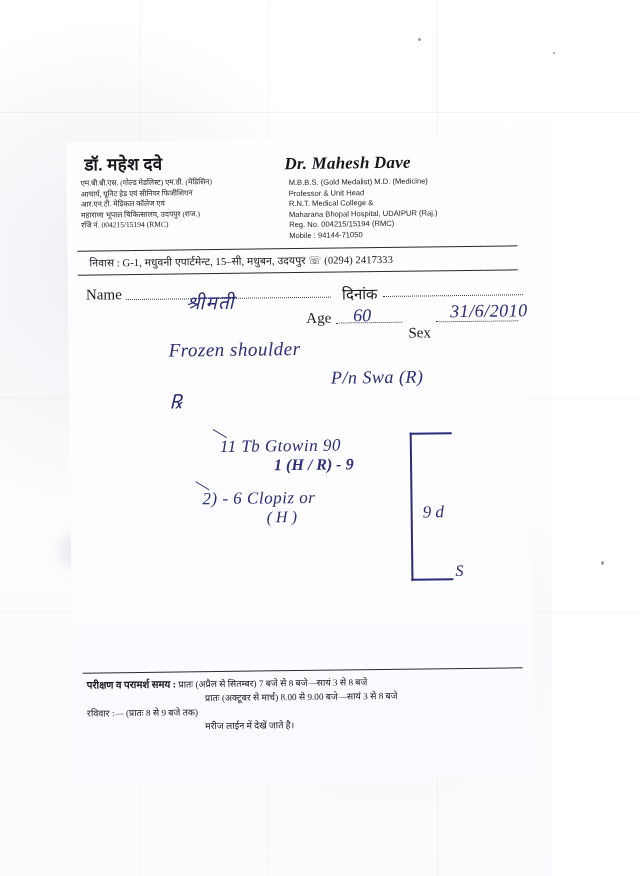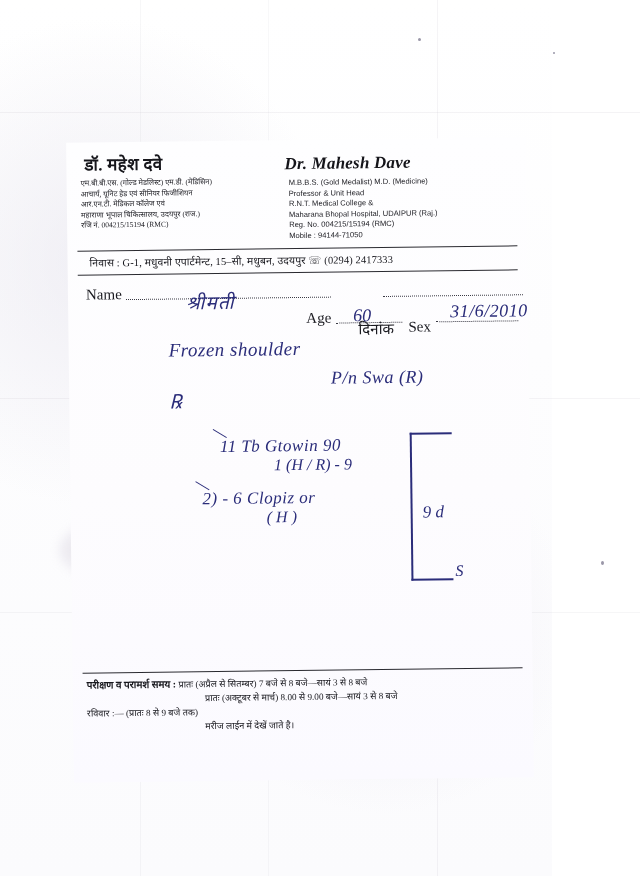--- a/index.html
+++ b/index.html
@@ -129,57 +129,57 @@
     width: 444px;
     height: 24px;
   }
   .field-label {
     position: absolute;
     font-family: "Liberation Serif", serif;
     font-size: 15px;
     color: #1a1a20;
   }
   #label-name { left: 8px; top: 4px; }
-  #label-date { left: 280px; top: 4px; margin-top: 35px; }
+  #label-date { left: 264px; top: 4px; }
   .dotline {
     position: absolute;
     border-bottom: 1px dotted #3a3a44;
     height: 1px;
   }
   #dots-name { left: 48px; top: 16px; width: 205px; }
   #dots-date { left: 305px; top: 16px; width: 140px; }
 
   #field-row2 {
     position: absolute;
     left: 10px;
     top: 168px;
     width: 444px;
     height: 22px;
   }
   #label-age { left: 228px; top: 2px; }
-  #label-sex { left: 330px; top: 12px; }
+  #label-sex { left: 330px; top: 18px; }
   #dots-age { left: 258px; top: 14px; width: 66px; }
   #dots-sex { left: 358px; top: 14px; width: 82px; }
 
   
   .hand {
     position: absolute;
     font-family: "Liberation Serif", serif;
     color: #2b2d7a;
     font-style: italic;
     white-space: pre;
   }
   #hw-name { left: 118px; top: 148px; font-size: 19px; letter-spacing: 1px; }
   #hw-date { left: 382px; top: 140px; font-size: 18px; letter-spacing: 0.5px; margin-top: 23px; }
   #hw-age  { left: 285px; top: 166px; font-size: 18px; }
   #hw-diagnosis { left: 100px; top: 198px; font-size: 19px; letter-spacing: 0.5px; }
   #hw-site { left: 262px; top: 228px; font-size: 18px; letter-spacing: 0.5px; }
   #hw-rx { left: 100px; top: 246px; font-size: 20px; }
   #hw-med1 { left: 150px; top: 296px; font-size: 17px; letter-spacing: 0.5px; }
-  #hw-med1-sub { left: 204px; top: 316px; font-size: 16px; }
+  #hw-med1-sub { left: 204px; top: 316px; font-size: 16px; font-weight: bold; }
   #hw-med2 { left: 132px; top: 348px; font-size: 17px; letter-spacing: 0.5px; }
   #hw-med2-sub { left: 196px; top: 368px; font-size: 16px; }
   #hw-dose { left: 352px; top: 364px; font-size: 17px; }
   #hw-sig { left: 384px; top: 424px; font-size: 16px; }
 
   
   .stroke { position: absolute; background: #2b2d7a; }
   #bracket-v { left: 340px; top: 294px; width: 1.6px; height: 148px; }
   #bracket-h { left: 340px; top: 294px; width: 42px; height: 1.6px; }
   #bracket-b { left: 340px; top: 440px; width: 42px; height: 1.6px; }

